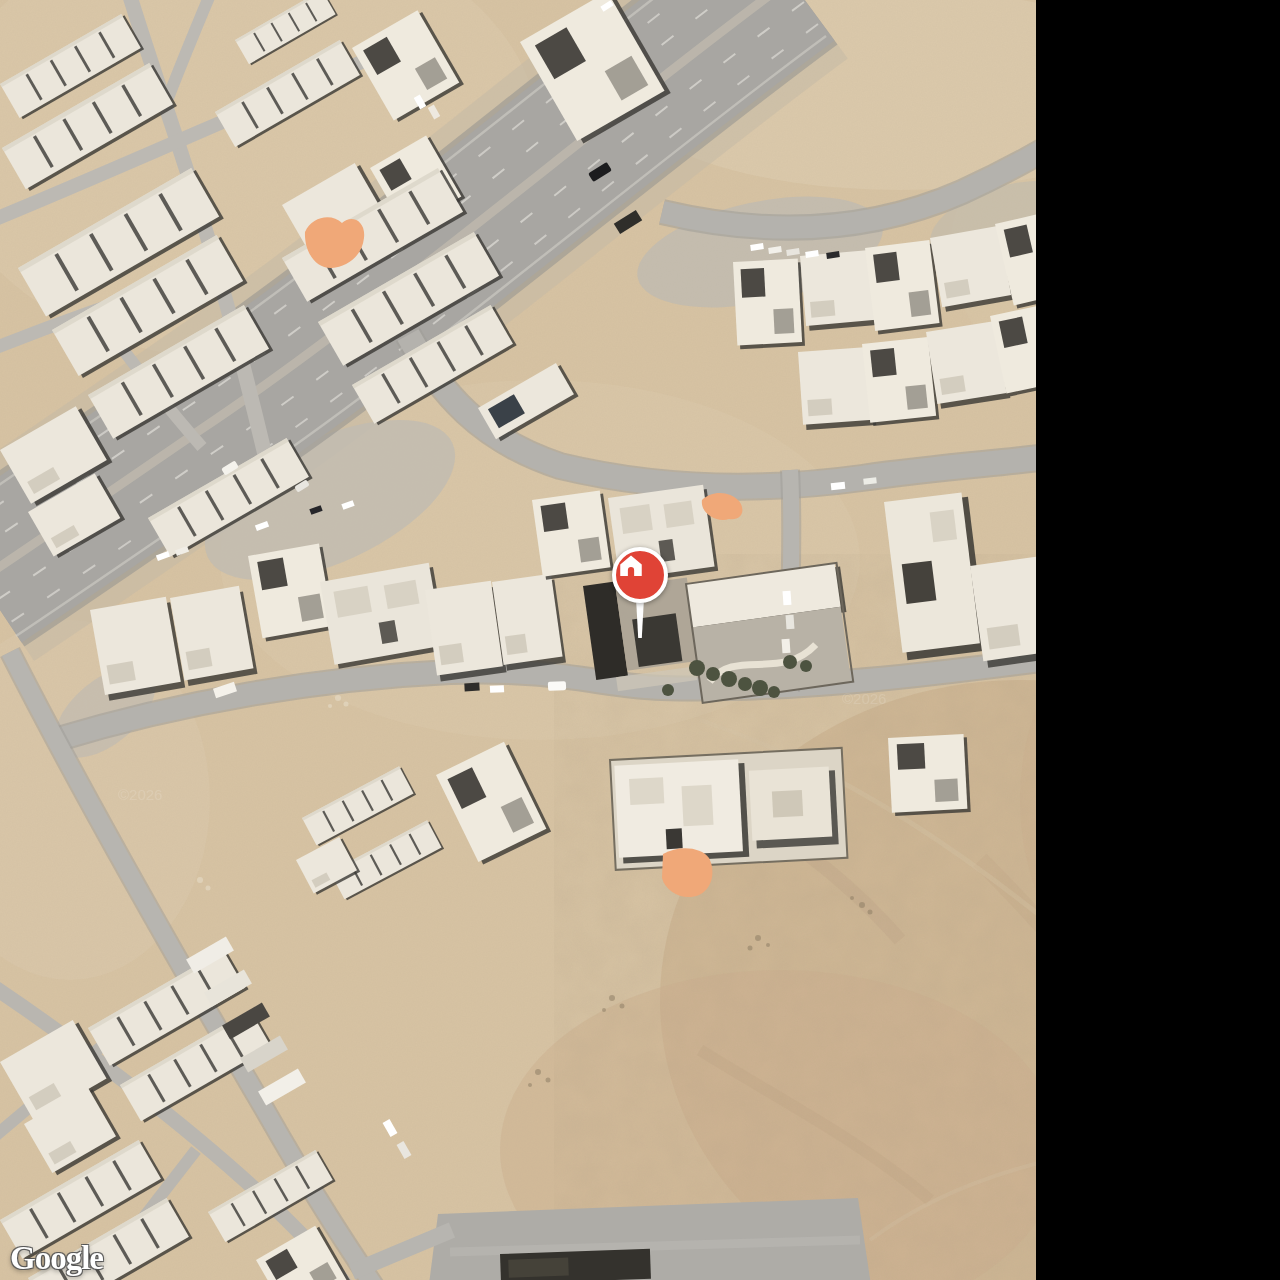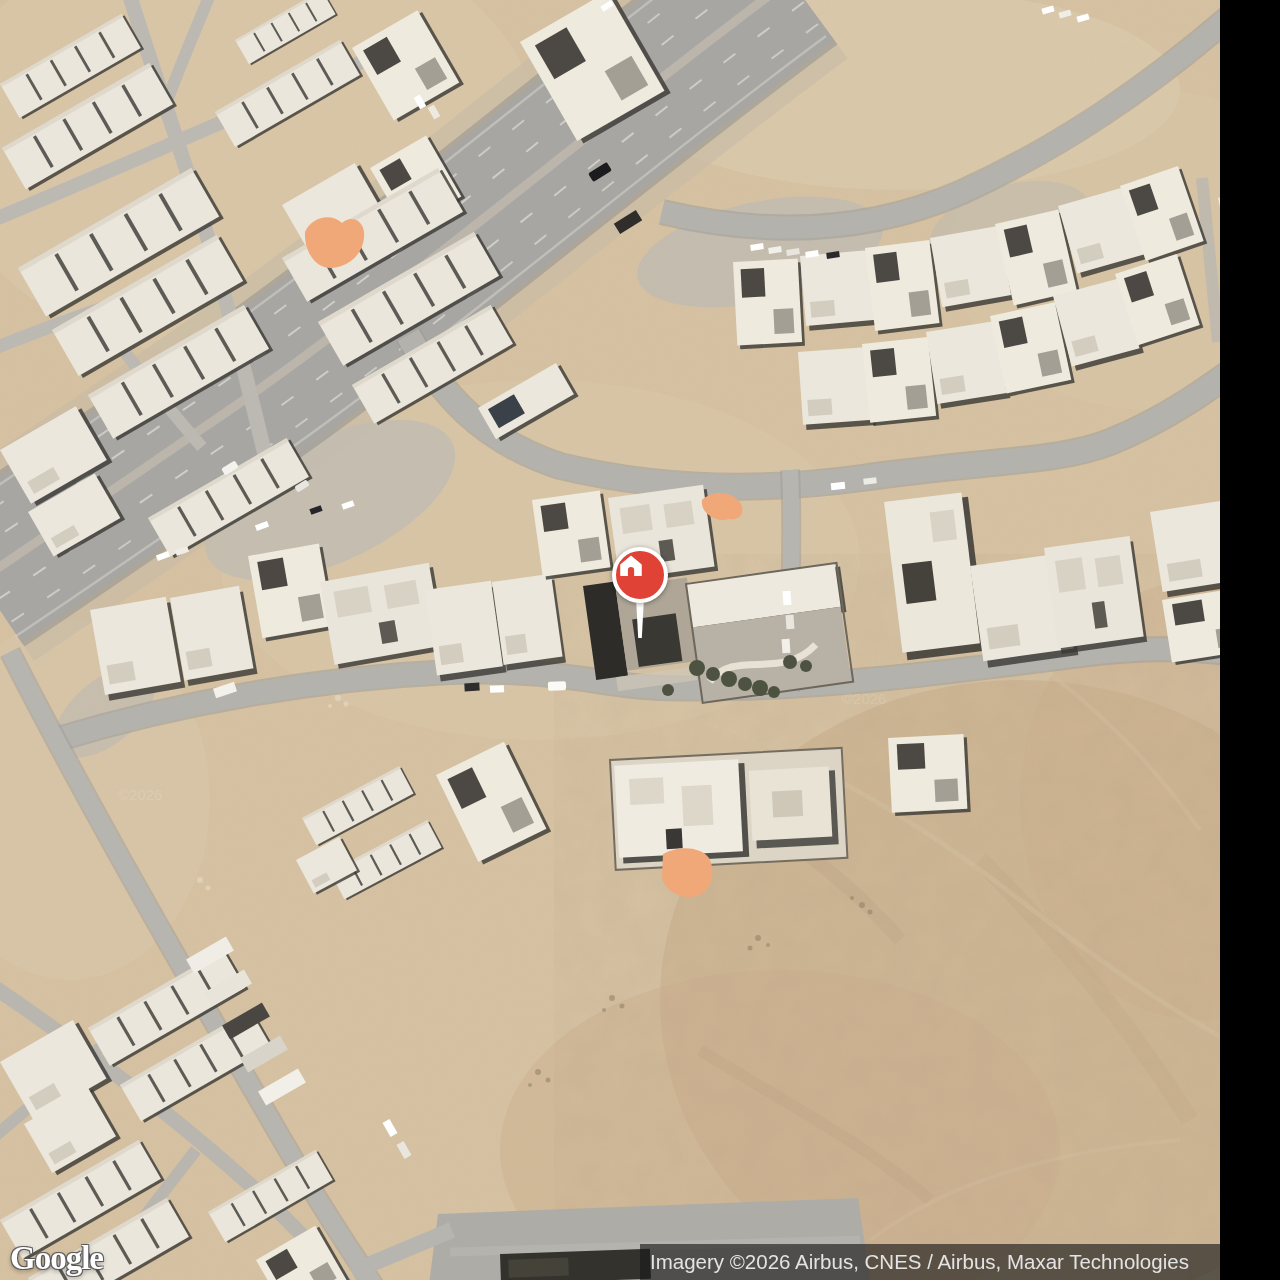--- a/index.html
+++ b/index.html
@@ -1,16 +1,16 @@
 <!DOCTYPE html>
 <html style="--marker-red: #E04336;"><head>
 <meta charset="utf-8">
 <style>
   html,body{margin:0;padding:0;background:#000;}
-  .stage{position:relative;width:1220px;height:1280px;overflow:hidden;background:#15803d;
+  .stage{position:relative;width:1036px;height:1280px;overflow:hidden;background:#15803d;
          font-family:"Liberation Sans",sans-serif;}
   .stage svg{position:absolute;left:0;top:0;}
   
   .pin{position:absolute;left:640px;top:575px;width:0;height:0;z-index:6;cursor:pointer;}
   .pin-stem{position:absolute;left:-5px;top:23px;width:10px;height:40px;background:#fdfdfd;
             clip-path:polygon(10% 0,90% 0,68% 100%,32% 100%);}
   .pin-circle{position:absolute;left:-28px;top:-28px;width:56px;height:56px;border-radius:50%;
               background:var(--marker-red,#E04336);border:4px solid #fff;box-sizing:border-box;
               box-shadow:0 1px 5px rgba(0,0,0,.4);display:flex;align-items:center;justify-content:center;}
   .pin-home{width:30px;height:30px;display:block;}
@@ -410,15 +410,14 @@
   <div class="pin-stem"></div>
   <div class="pin-circle">
     <svg class="pin-home" viewBox="0 0 24 24">
       <path d="M12 3.6 L3.4 10.8 V20 H9.5 V15.2 A2.5 2.5 0 0 1 14.5 15.2 V20 H20.6 V10.8 Z" fill="#ffffff"></path>
     </svg>
   </div>
 </div>
 
 <div class="glogo">Google</div>
 
-<div class="attr">Imagery ©2026 Airbus, CNES / Airbus, Maxar Technologies</div>
 
 </div>
 
 </body></html>

